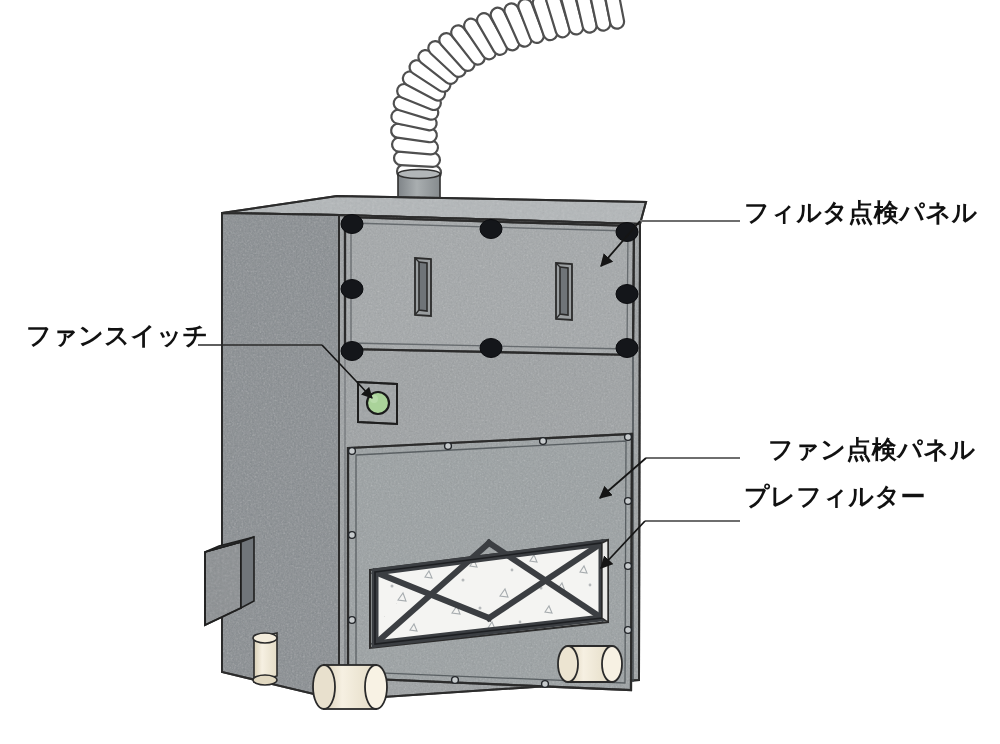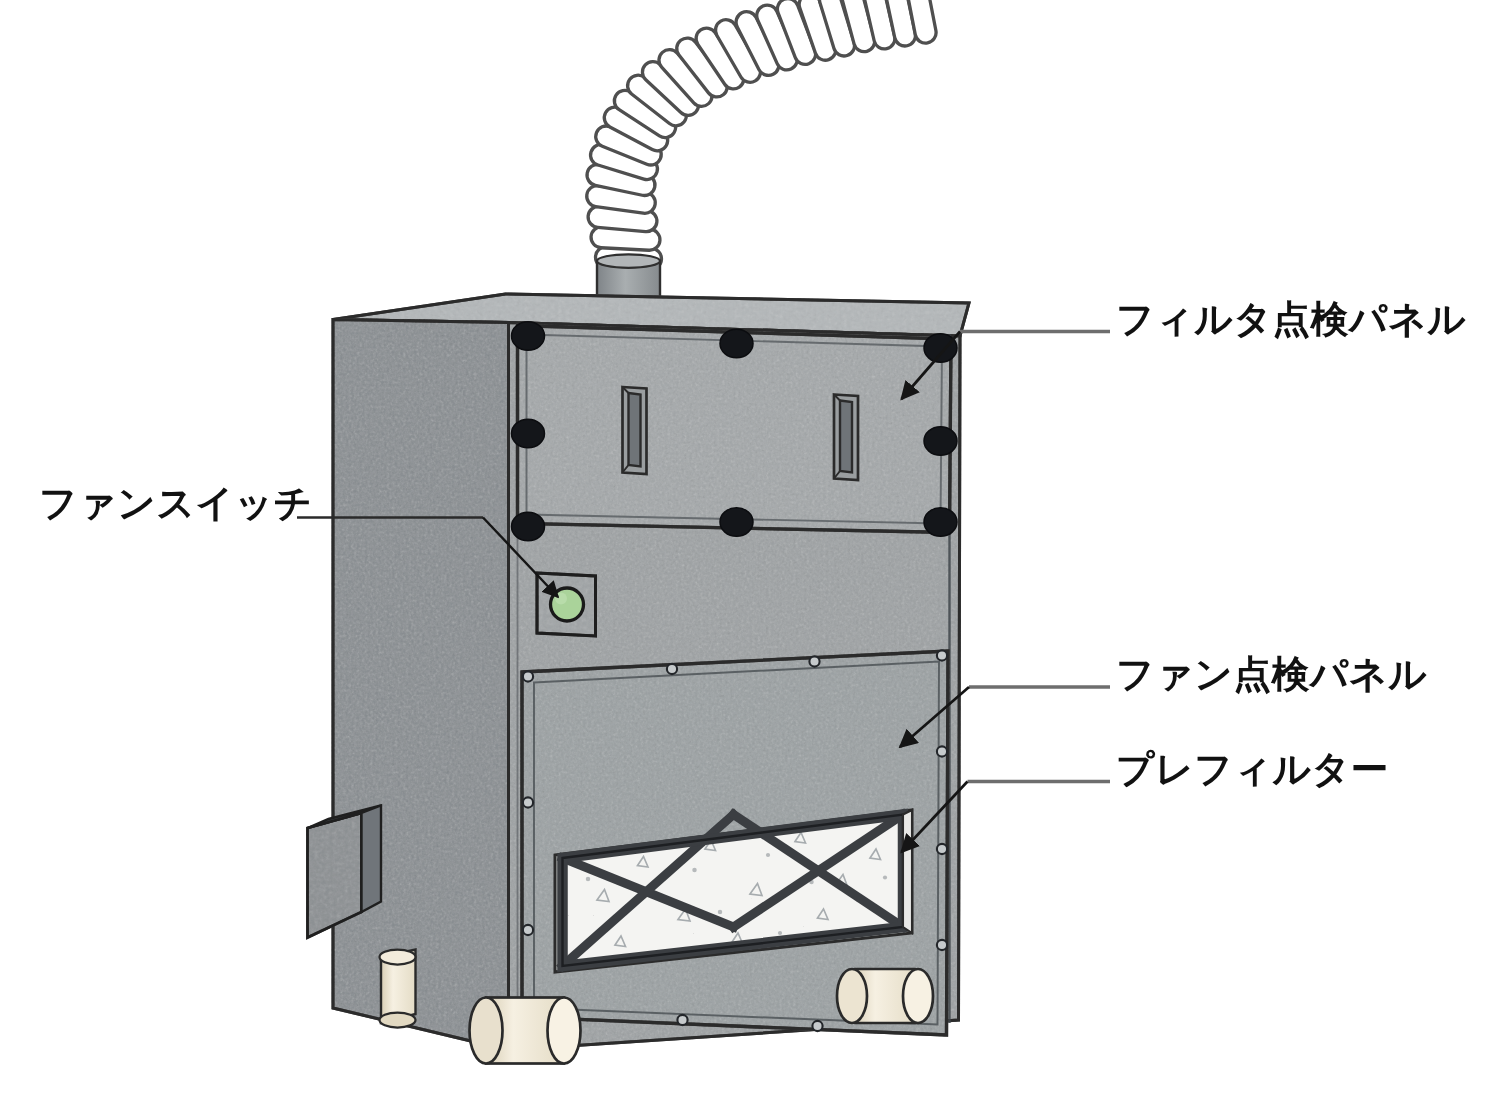--- a/index.html
+++ b/index.html
@@ -12,22 +12,22 @@
     position:absolute;
     font-weight:700;
     font-size:25px;
     line-height:1;
     color:#111111;
     white-space:nowrap;
     letter-spacing:0.5px;
     font-family:"DejaVu Sans","Liberation Sans",sans-serif;
   }
   #lbl-filter{left:744px;top:200px;}
-  #lbl-fanpanel{left:744px;top:437px;}
-  #lbl-prefilter{left:744px;top:500px;}
+  #lbl-fanpanel{left:768px;top:437px;}
+  #lbl-prefilter{left:744px;top:484px;}
   #lbl-fanswitch{left:26px;top:323px;}
 </style>
 </head>
 <body>
 
 <div id="stage">
 
   <svg id="scene" width="1000" height="744" viewBox="0 0 1000 744">
     <defs>
 

